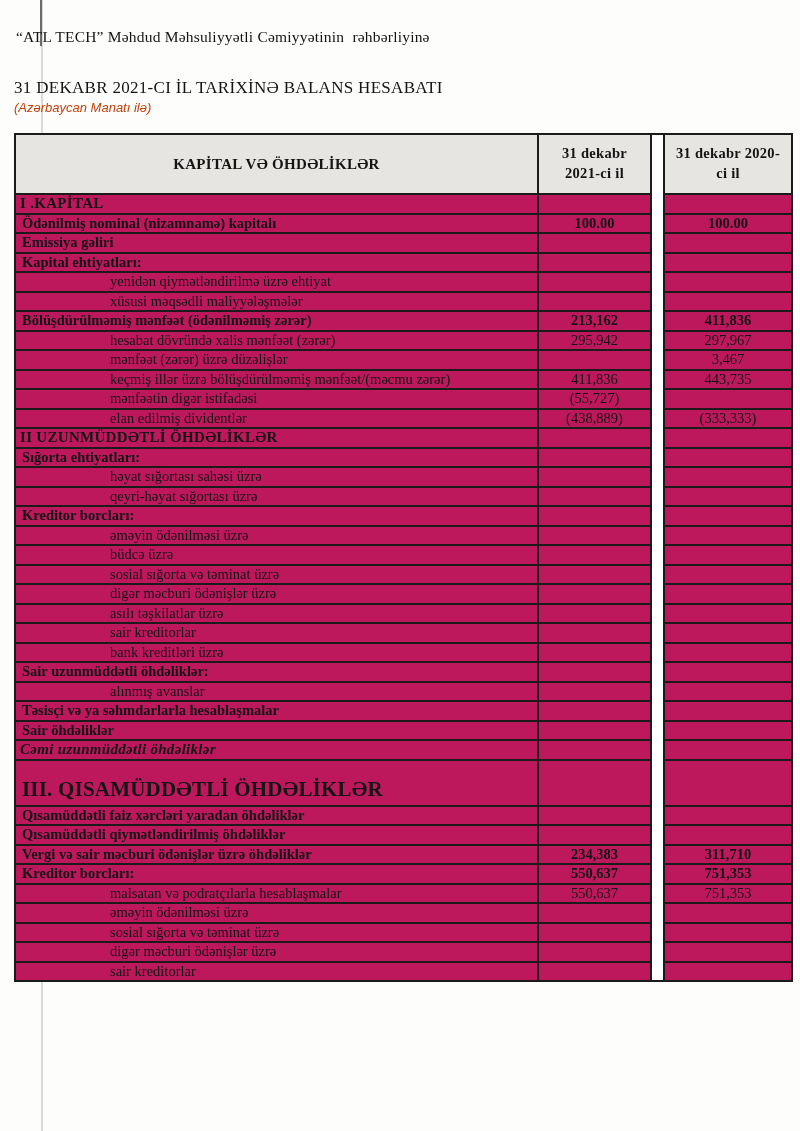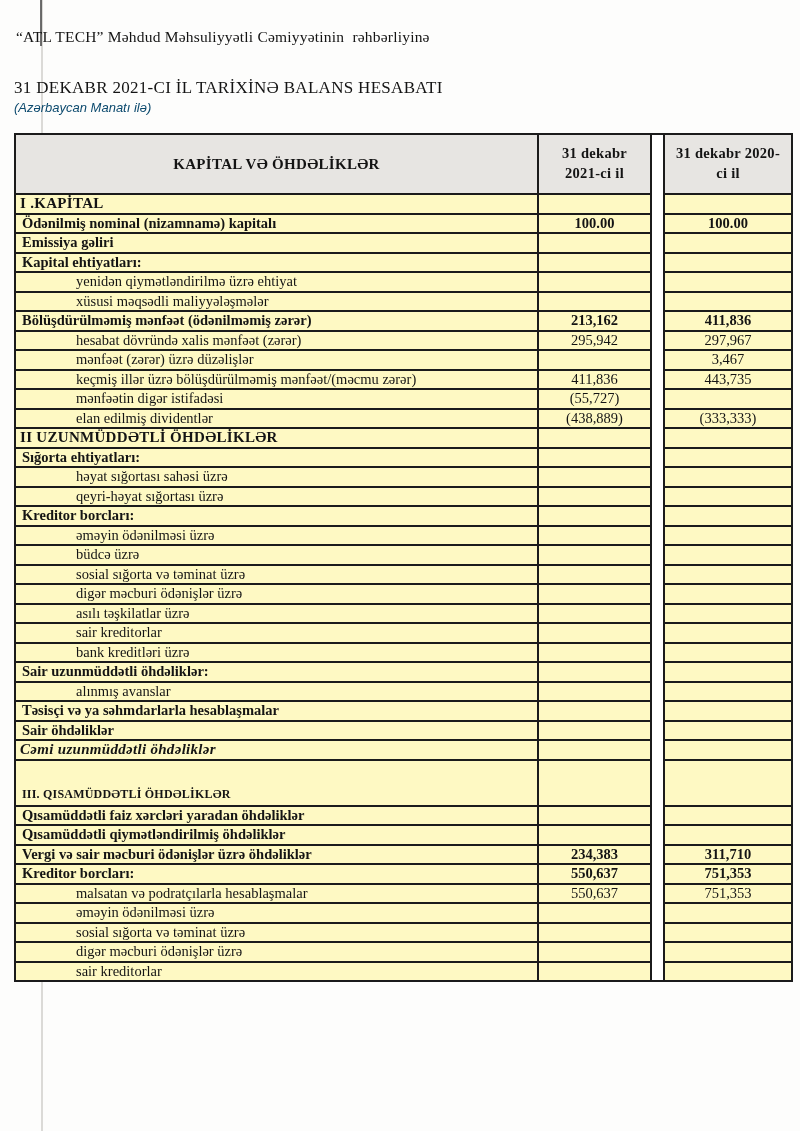--- a/index.html
+++ b/index.html
@@ -33,58 +33,58 @@
     position:absolute;left:16px;top:28px;width:740px;
     font-size:15.5px;letter-spacing:.2px;white-space:pre-wrap;
   }
   .doc-title{
     position:absolute;left:14px;top:78px;width:760px;
     font-size:17px;letter-spacing:.3px;
   }
   .doc-subtitle{
     position:absolute;left:14px;top:100px;width:500px;
     font-family:"Liberation Sans", sans-serif;
-    font-style:italic;font-size:13px;color:#0c4a6e;
+    font-style:italic;font-size:13px;color:#c2410c;
   }
   table.balance{
     position:absolute;left:14px;top:133px;
     width:777px;
     border-collapse:collapse;table-layout:fixed;
     font-family:"Liberation Serif", serif;
-    background:#fef9c3;
+    background:#be185d;
   }
   col.c-label{width:523px;}
   col.c-val1{width:113px;}
   col.c-gap{width:13px;}
   col.c-val2{width:128px;}
   th,td{
     border:2px solid var(--border);
     padding:0 4px;
     color:var(--text);
     overflow:hidden;white-space:nowrap;
   }
   thead th{
     height:60px;background:var(--header-bg);
     font-size:15px;font-weight:bold;text-align:center;
     letter-spacing:.3px;vertical-align:middle;
   }
   thead th.colhead-year{font-size:14.5px;white-space:normal;line-height:1.35;padding:0 10px;}
   thead th.gap-h{background:#fff;border-bottom:none;padding:0;}
   tbody td{height:19.5px;font-size:14.5px;vertical-align:middle;}
   td.lbl{text-align:left;padding-left:6px;}
-  td.lbl.ind{padding-left:60px;font-weight:normal;}
+  td.lbl.ind{padding-left:94px;font-weight:normal;}
   td.lbl.b{font-weight:bold;}
   td.lbl.i{font-style:italic;}
   td.lbl.ctr{font-size:15px;letter-spacing:.3px;padding-left:4px;}
   td.val{text-align:center;}
   td.val.b{font-weight:bold;}
   td.gap{border-top:none;border-bottom:none;background:#fff;padding:0;}
   tbody tr:last-child td.gap{border-bottom:2px solid var(--border);}
   tr.tall td{height:46px;}
-  tr.tall td.lbl{vertical-align:bottom;padding-bottom:3px;font-size:12px;letter-spacing:.2px;}
+  tr.tall td.lbl{vertical-align:bottom;padding-bottom:3px;font-size:21px;letter-spacing:.2px;}
 </style>
 </head>
 <body>
 
 <div class="page">
   <div class="crease"></div>
   <div class="crease-dark"></div>
 
   <div class="recipient">“ATL TECH” Məhdud Məhsuliyyətli Cəmiyyətinin  rəhbərliyinə</div>
   <div class="doc-title">31 DEKABR 2021-CI İL TARİXİNƏ BALANS HESABATI</div>

